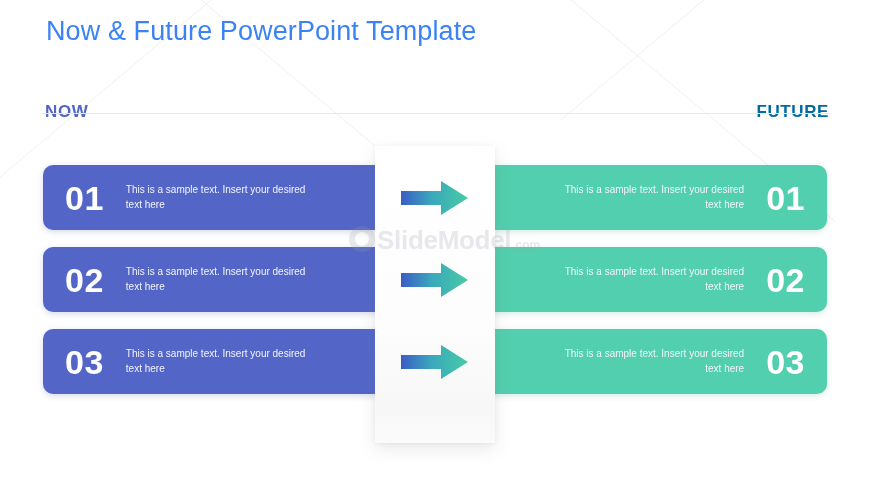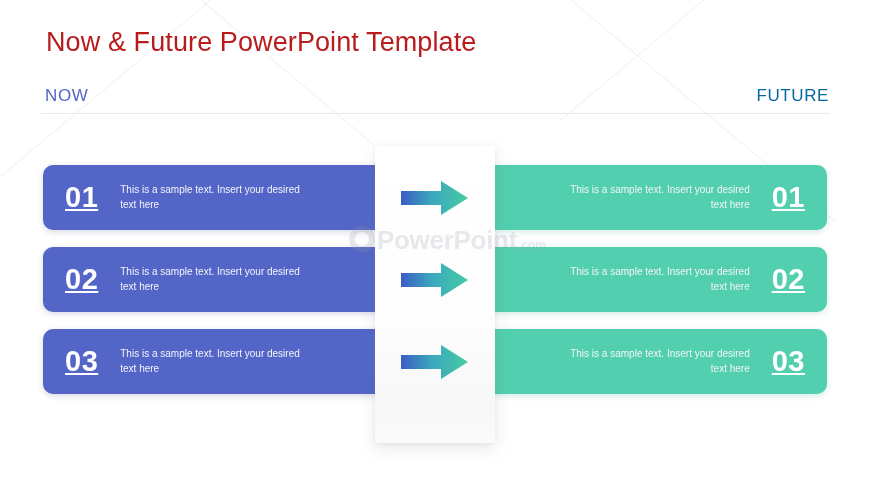--- a/index.html
+++ b/index.html
@@ -28,32 +28,32 @@
   }
   .diag-a { left: 190px; top: -10px;  width: 360px; transform: rotate(40deg); }
   .diag-b { left: 560px; top: -10px;  width: 360px; transform: rotate(40deg); }
   .diag-c { left: -40px; top: 210px;  width: 420px; transform: rotate(-40deg); }
   .diag-d { left: 560px; top: 120px;  width: 330px; transform: rotate(-40deg); }
 
   
   .title {
     position: absolute;
     left: 46px;
-    top: 27px;
+    top: 16px;
     font-size: 27px;
     font-weight: 400;
-    color: #b91c1c;
+    color: #3b82f6;
     letter-spacing: 0.1px;
     white-space: nowrap;
   }
   .col-label {
     position: absolute;
-    top: 86px;
+    top: 102px;
     font-size: 17px;
-    font-weight: normal;
+    font-weight: bold;
     letter-spacing: 0.6px;
     text-align: center;
   }
   .col-label.now    { left: 45px; }
   .col-label.future { right: 41px; }
 
   .divider {
     position: absolute;
     left: 41px;
     top: 113px;
@@ -98,26 +98,25 @@
     left: 480px;
     width: 347px;
     background: #52cfae;
     border-radius: 0 10px 10px 0;
     padding-right: 22px;
     justify-content: flex-end;
     box-shadow: 0 2px 6px rgba(50,150,125,0.20);
   }
 
   .num {
-    font-size: 29px;
+    font-size: 34px;
     font-weight: bold;
     letter-spacing: 0.5px;
     line-height: 1;
     flex: none;
-    text-decoration: underline;
   }
   .bar-now .num    { margin-right: 22px; }
   .bar-future .num { margin-left: 22px; }
 
   .bar-text {
     font-size: 10px;
     line-height: 1.42;
     color: #f2f4fb;
     max-width: 190px;
   }
@@ -264,17 +263,17 @@
     </svg>
   </div>
   <div class="arrow-wrap a2">
     <svg width="68" height="36" viewBox="0 0 68 36">
       <path d="M0 11 L40 11 L40 1 L67 18 L40 35 L40 25 L0 25 Z" fill="url(#arrowGrad)"></path>
     </svg>
   </div>
 
   <div class="watermark">
     <span class="wm-logo"></span>
-    <span class="wm-text">PowerPoint</span>
+    <span class="wm-text">SlideModel</span>
     <span class="wm-tld">.com</span>
   </div>
 
 </div>
 
 </body></html>

